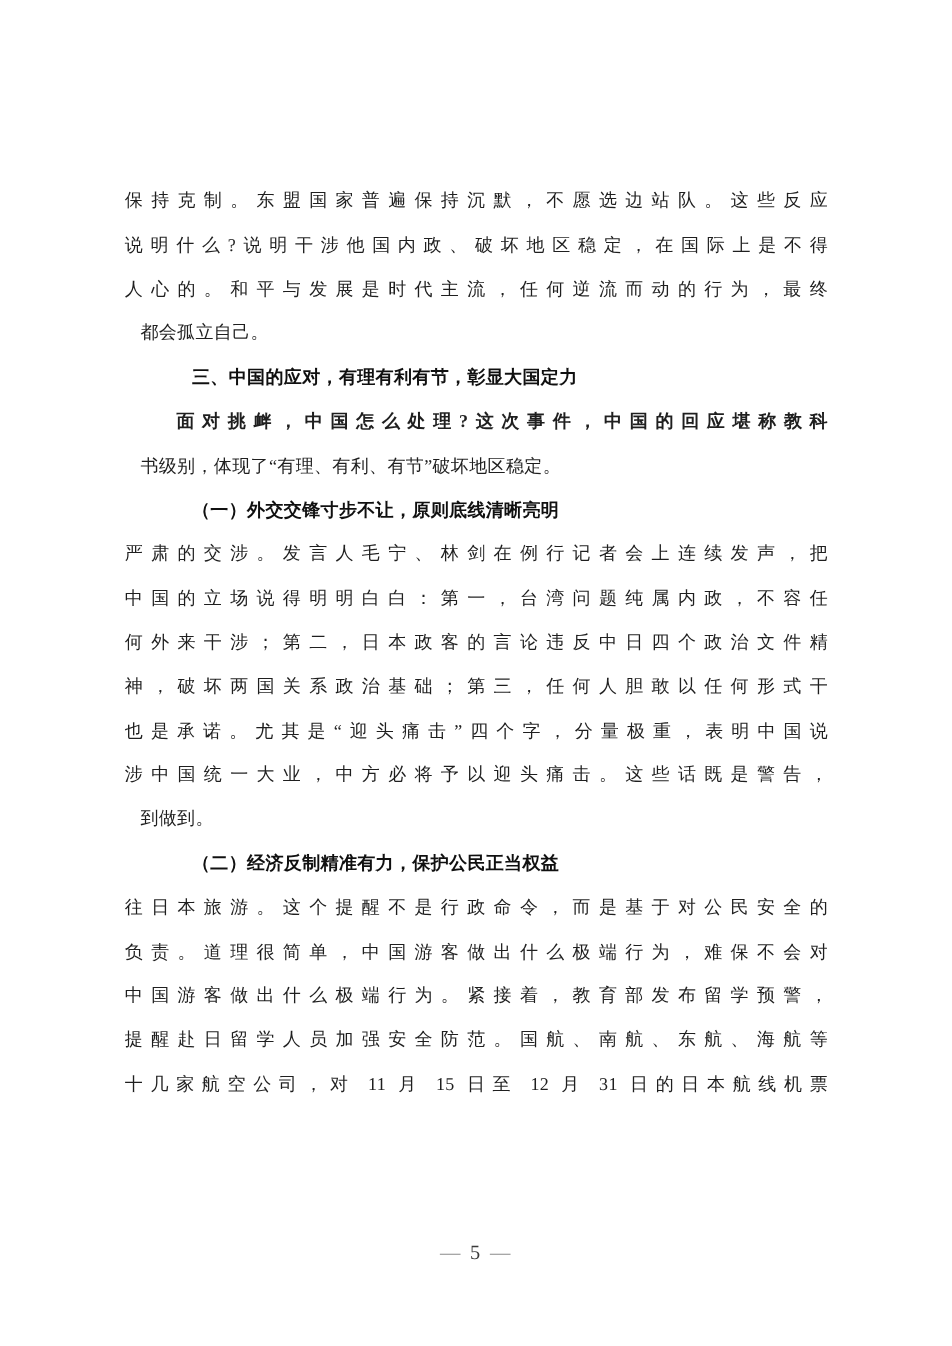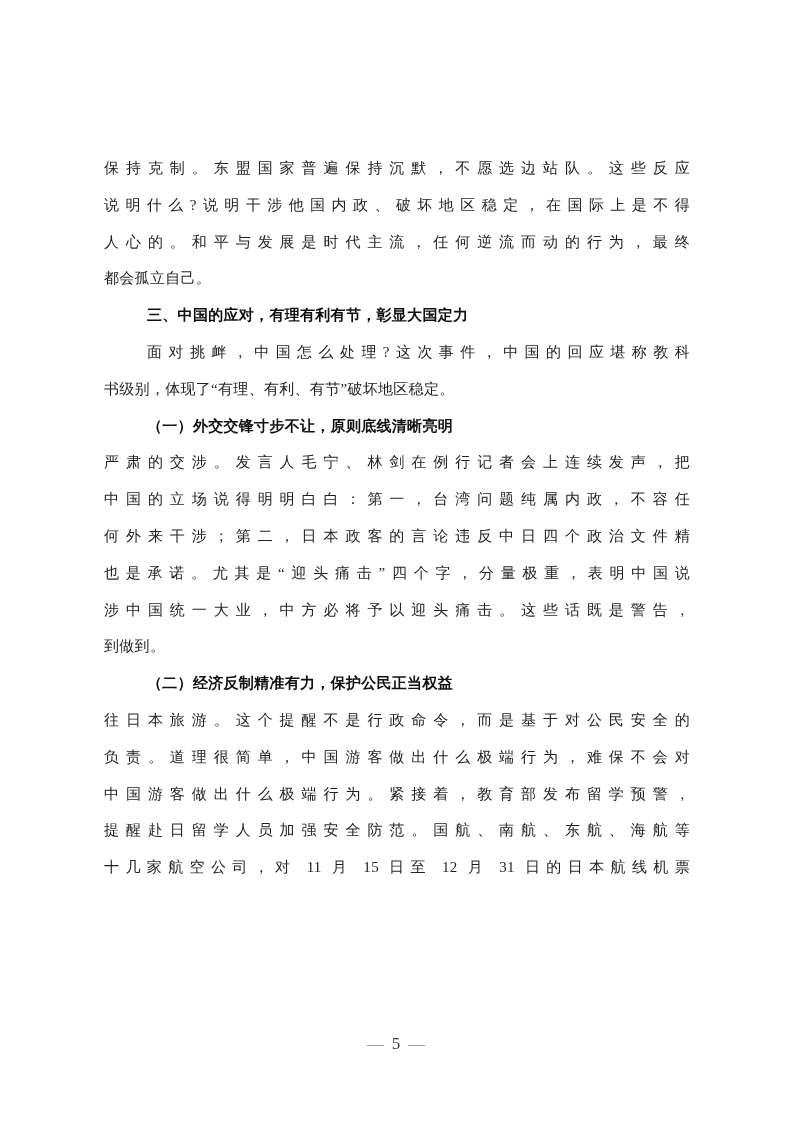--- a/index.html
+++ b/index.html
@@ -28,23 +28,25 @@
     line-height: 36.8px;
     text-align: justify;
     text-align-last: justify;
     text-justify: inter-character;
     letter-spacing: 0.3px;
     color: #1f1f1f;
   }
   .line.short {
     text-align: left;
     text-align-last: left;
+    margin-left: 13px;
   }
   .line.indent {
     text-indent: 43px;
+    font-weight: bold;
   }
   .line.heading {
     font-family: "Liberation Sans", "DejaVu Sans", sans-serif;
     font-weight: 700;
     color: #101010;
     text-align: center;
   }
   .footer {
     position: absolute;
     left: 0;
@@ -72,20 +74,21 @@
     <div class="line">说明什么?说明干涉他国内政、破坏地区稳定，在国际上是不得</div>
     <div class="line">人心的。和平与发展是时代主流，任何逆流而动的行为，最终</div>
     <div class="line short">都会孤立自己。</div>
     <div class="line heading indent short">三、中国的应对，有理有利有节，彰显大国定力</div>
     <div class="line indent">面对挑衅，中国怎么处理?这次事件，中国的回应堪称教科</div>
     <div class="line short">书级别，体现了“有理、有利、有节”破坏地区稳定。</div>
     <div class="line heading indent short">（一）外交交锋寸步不让，原则底线清晰亮明</div>
     <div class="line">严肃的交涉。发言人毛宁、林剑在例行记者会上连续发声，把</div>
     <div class="line">中国的立场说得明明白白：第一，台湾问题纯属内政，不容任</div>
     <div class="line">何外来干涉；第二，日本政客的言论违反中日四个政治文件精</div>
+    <div class="line">神，破坏两国关系政治基础；第三，任何人胆敢以任何形式干</div>
     <div class="line">也是承诺。尤其是“迎头痛击”四个字，分量极重，表明中国说</div>
     <div class="line">涉中国统一大业，中方必将予以迎头痛击。这些话既是警告，</div>
     <div class="line short">到做到。</div>
     <div class="line heading indent short">（二）经济反制精准有力，保护公民正当权益</div>
     <div class="line">往日本旅游。这个提醒不是行政命令，而是基于对公民安全的</div>
     <div class="line">负责。道理很简单，中国游客做出什么极端行为，难保不会对</div>
     <div class="line">中国游客做出什么极端行为。紧接着，教育部发布留学预警，</div>
     <div class="line">提醒赴日留学人员加强安全防范。国航、南航、东航、海航等</div>
     <div class="line">十几家航空公司，对 11 月 15 日至 12 月 31 日的日本航线机票</div>
   </div>

